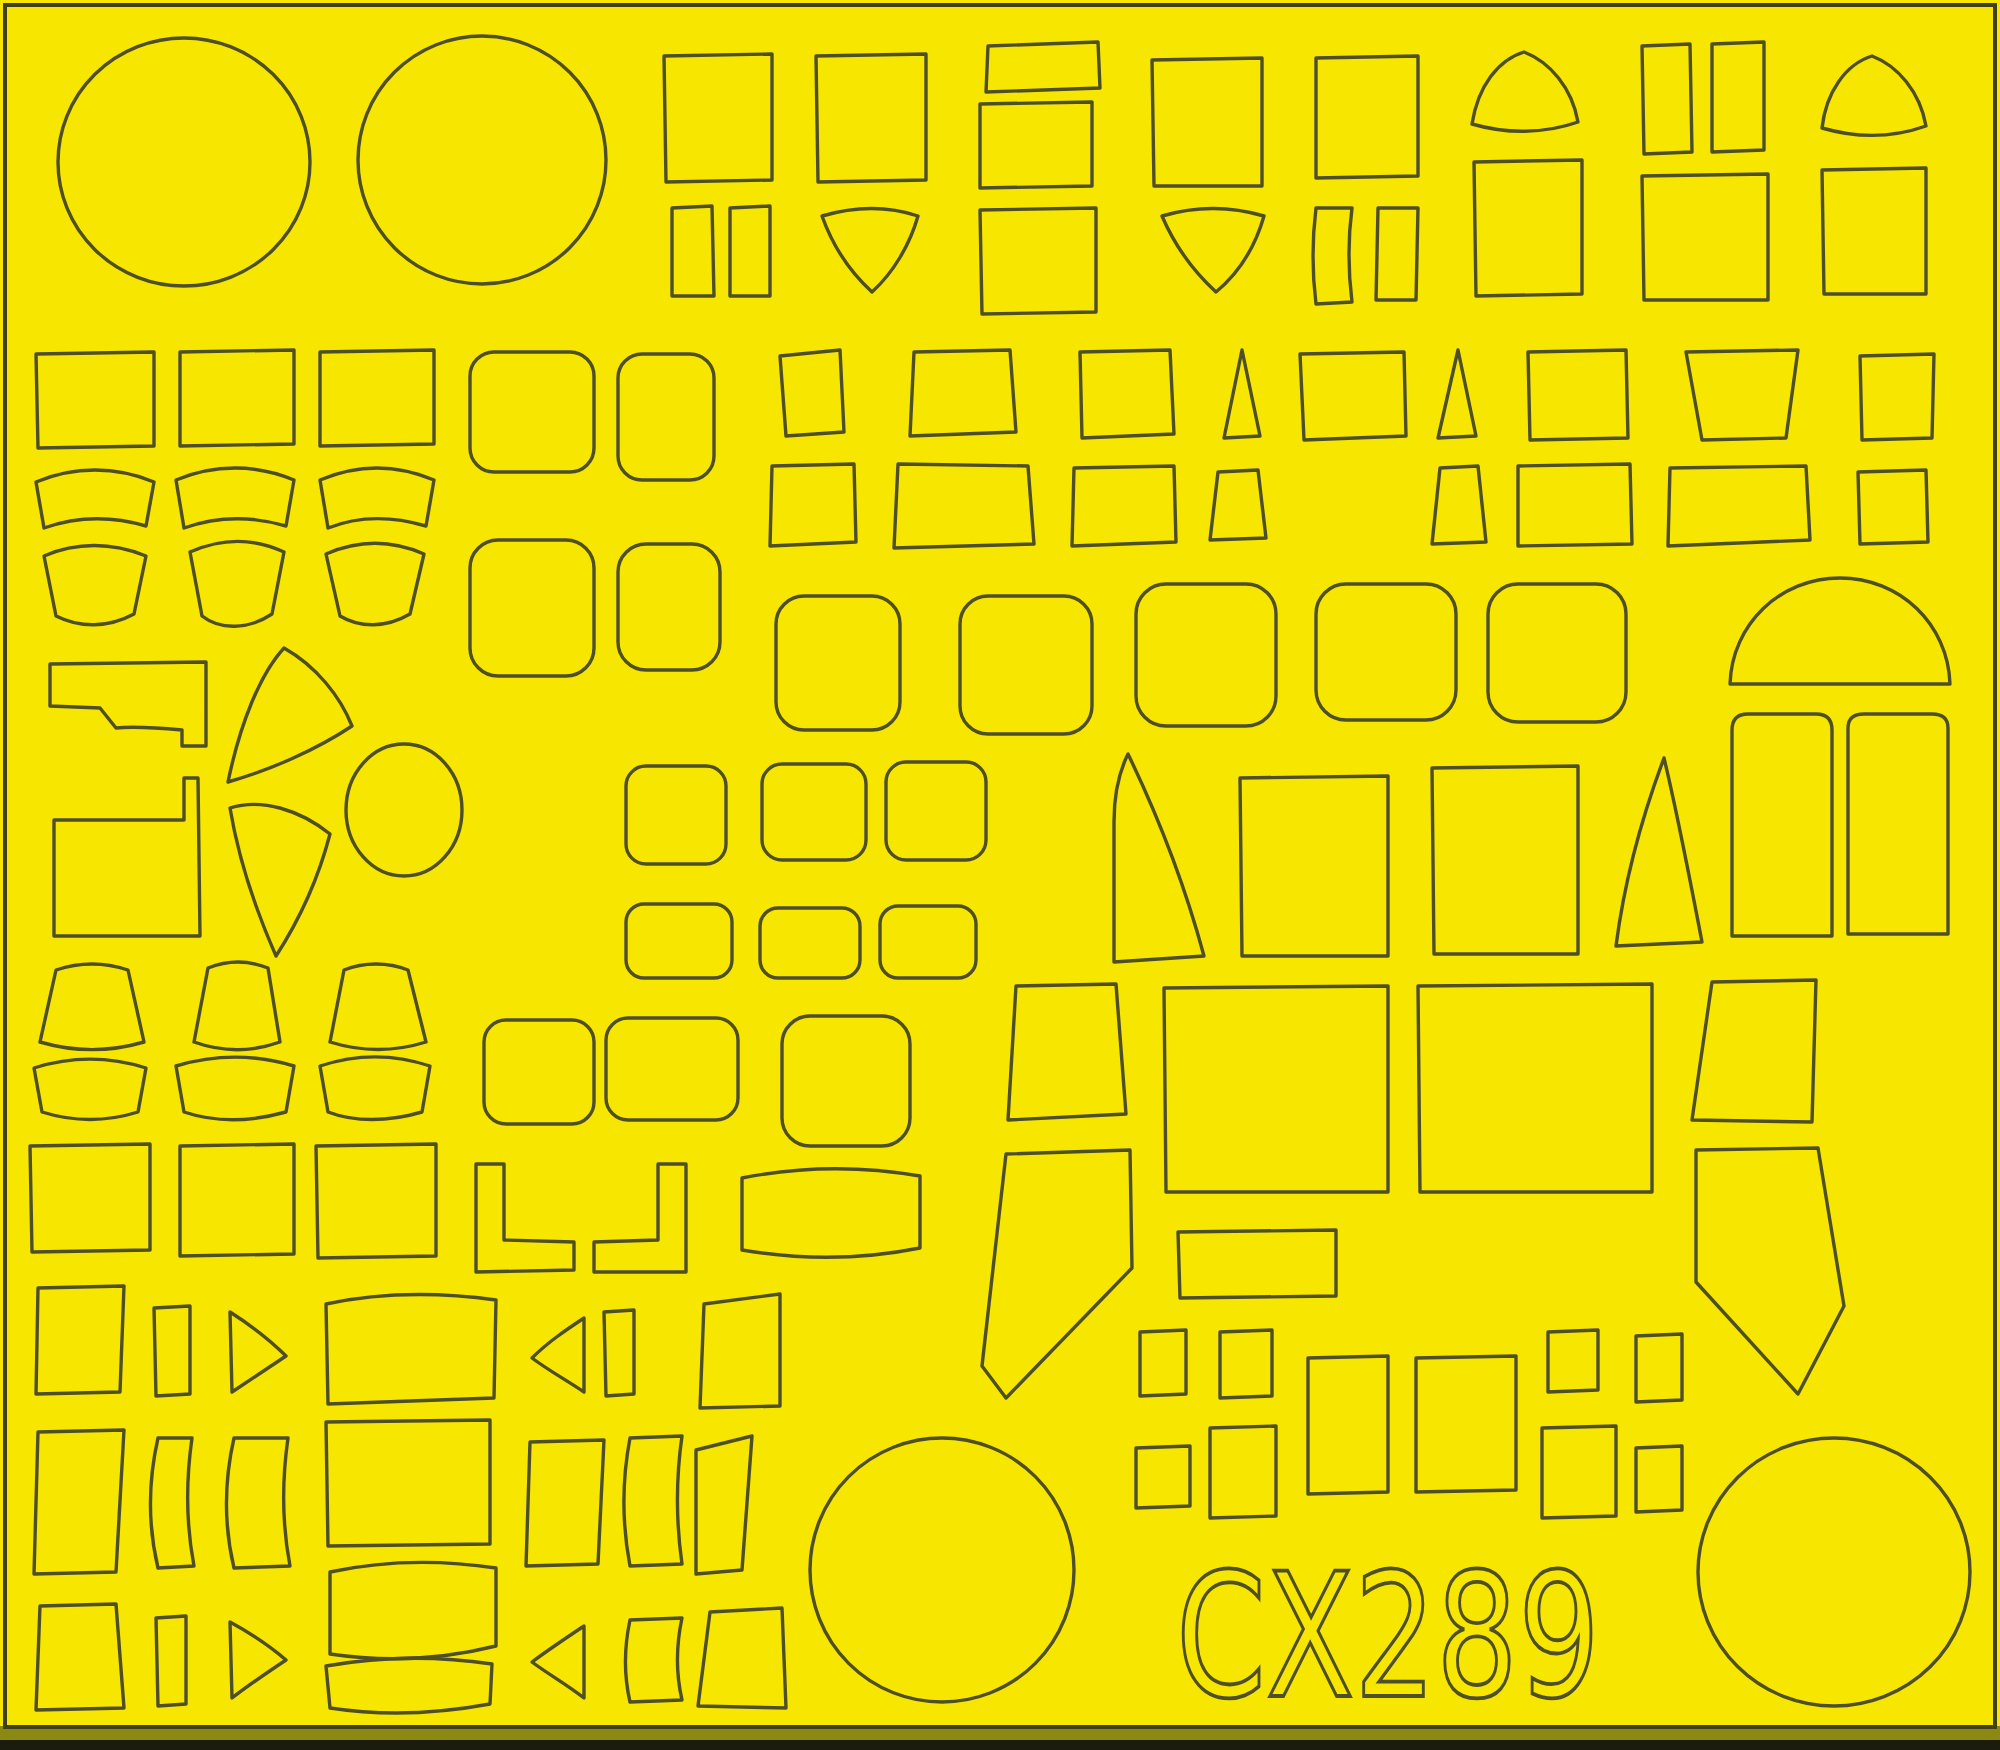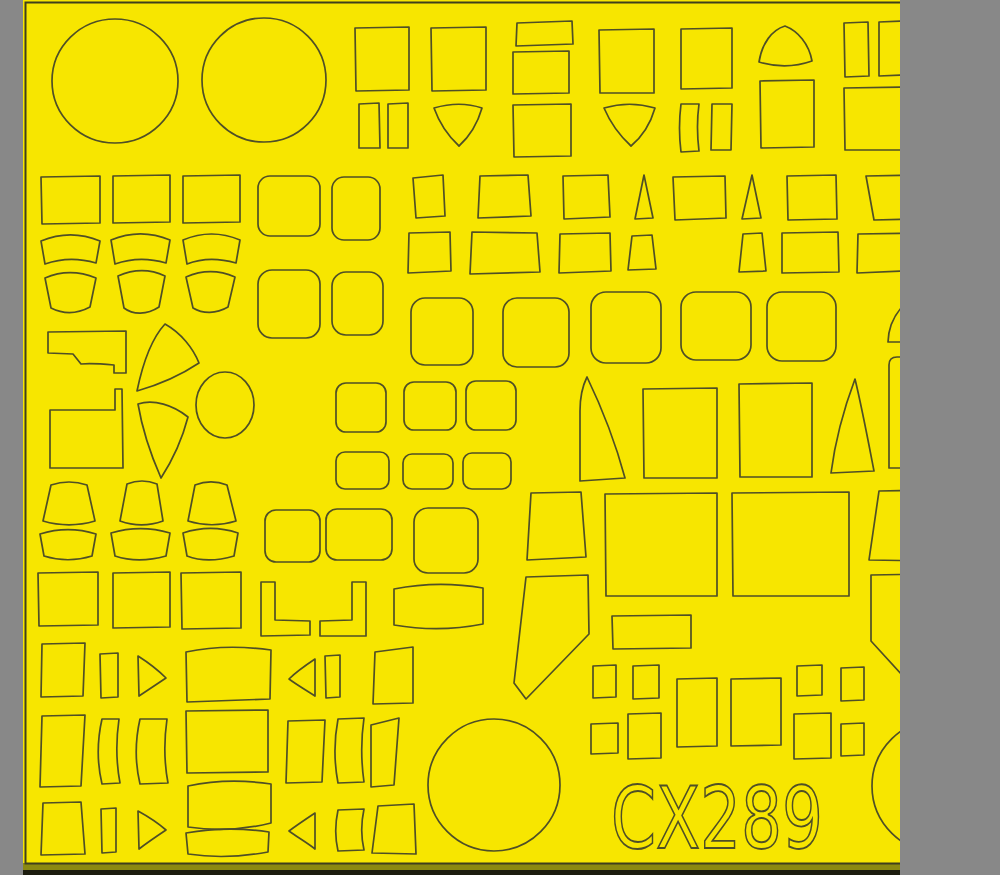--- a/index.html
+++ b/index.html
@@ -1,21 +1,20 @@
 <!DOCTYPE html>
 <html><head>
 <meta charset="utf-8">
 <style>
   html,body{margin:0;padding:0;background:#888;}
   #sheet-wrap{
     position:relative;
-    width:877px;height:875px;
+    width:1000px;height:875px;
     overflow:hidden;
     font-family:"DejaVu Sans", sans-serif;
-    margin-left:23px;
   }
   #sheet-svg{display:block;width:1000px;height:875px;}
   .cut{fill:none;stroke:var(--line,#4f4f26);stroke-width:1.7;stroke-linejoin:round;}
   .sheet-bg{fill:var(--sheet,#f7e600);}
   .sheet-border{fill:none;stroke:var(--border,#3f3f1c);stroke-width:2;}
   .edge-olive{fill:var(--edge-olive,#8b8911);}
   .edge-dark{fill:var(--edge-dark,#1c1c0e);}
   .product-code{
     font-family:"DejaVu Sans", sans-serif;
     font-size:86px;

